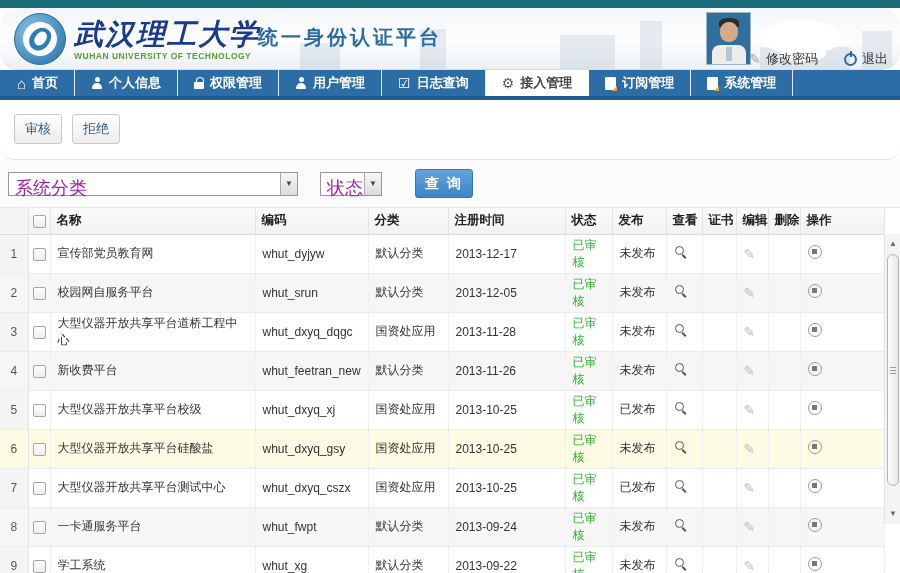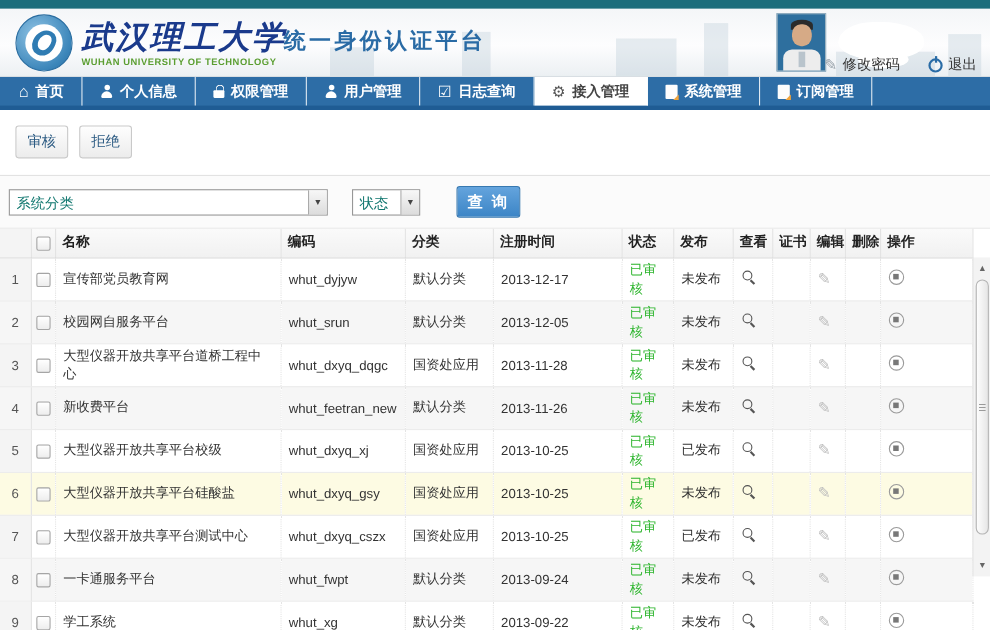--- a/index.html
+++ b/index.html
@@ -6,21 +6,21 @@
   html,body { width:900px; height:573px; overflow:hidden; background:#fff;
     font-family:"Liberation Sans","DejaVu Sans",sans-serif; }
   .page { position:relative; width:900px; height:573px; background:#fff; }
 
   
   .topstripe { height:8px; background:#1b6d7b; }
 
   
   .header { position:relative; height:62px;
     background:linear-gradient(180deg,#f4f6f8 0%,#fdfdfe 55%,#ecf0f3 100%);
-    border-bottom:1px solid #d8dee3; overflow:hidden; }
+    border-bottom:1px solid #d8dee3; overflow:hidden;border-radius:19px; }
   .skyline { position:absolute; bottom:0; background:rgba(176,196,208,.30); }
   .sk1{ left:300px; width:40px; height:26px; }
   .sk2{ left:420px; width:26px; height:40px; }
   .sk3{ left:560px; width:55px; height:34px; }
   .sk4{ left:640px; width:22px; height:48px; }
   .sk5{ left:760px; width:90px; height:22px; }
   .sk6{ left:862px; width:30px; height:38px; }
 
   .logo { position:absolute; left:14px; top:5px; width:52px; height:52px;
     border-radius:50%; background:radial-gradient(circle at 35% 35%, #8fc3e4 0%, #3c86ba 70%, #2a6da0 100%);
@@ -86,33 +86,33 @@
     height:7px; background:#fff; border-radius:1px; }
   .ico-check { font-size:14px; line-height:1; }
   .ico-gear { font-size:14px; line-height:1; color:#555; }
   .ico-page { position:relative; width:11px; height:13px; display:inline-block;
     background:#fdfdfd; border-radius:1px; }
   .ico-page::after { content:""; position:absolute; right:-1px; bottom:-1px;
     width:0; height:0; border-left:5px solid transparent; border-bottom:5px solid #f0a43c; }
 
   
   .toolbar { height:60px; padding:14px 0 0 14px; display:flex; gap:10px;
-    border-bottom:1px solid #e2e2e2; }
+    border-bottom:1px solid #e2e2e2;border-radius:14px; }
   .btn-plain { min-width:44px; height:30px; padding:0 10px; font-size:13px;
     color:#2b5a82; background:linear-gradient(#fefefe,#ececec); border:1px solid #c9c9c9;
     border-radius:3px; cursor:pointer; }
 
   
   .filterbar { height:48px; background:#fbfbfb; display:flex; align-items:center;
     padding-left:8px; gap:0; border-bottom:1px solid #e9e9e9; }
   .sel { display:flex; height:24px; background:#fff; border:1px solid #979797;
     align-items:stretch; cursor:pointer; }
   .sel-cat { width:290px; }
   .sel-status { width:62px; margin-left:22px; }
-  .sel .val { flex:1; font-size:13px; color:#0f766e; padding:3px 0 0 6px; white-space:nowrap; }
+  .sel .val { flex:1; font-size:18px; color:#a21caf; padding:3px 0 0 6px; white-space:nowrap; }
   .sel .arrowbox { width:17px; border-left:1px solid #aaa;
     background:linear-gradient(#f7f7f7,#dcdcdc); display:flex; align-items:center;
     justify-content:center; font-size:8px; color:#444; }
   .btn-query { margin-left:33px; width:58px; height:29px; font-size:14px; font-weight:bold;
     color:#fff; letter-spacing:2px; background:linear-gradient(#64a4dd,#3c85c6);
     border:1px solid #3778b0; border-radius:3px; cursor:pointer; }
 
   
   .table-zone { position:relative; }
   table { border-collapse:collapse; width:884px; table-layout:fixed; font-size:12px; color:#333; }
@@ -228,25 +228,25 @@
     <div class="tab">
       <span class="ico-check">☑</span>
       <span>日志查询</span>
     </div>
     <div class="tab active">
       <span class="ico-gear">⚙</span>
       <span>接入管理</span>
     </div>
     <div class="tab">
       <span class="ico-page"></span>
+      <span>订阅管理</span>
+    </div>
+    <div class="tab">
+      <span class="ico-page"></span>
       <span>系统管理</span>
-    </div>
-    <div class="tab">
-      <span class="ico-page"></span>
-      <span>订阅管理</span>
     </div>
   </div>
 
   <div class="toolbar">
     <button class="btn-plain">审核</button>
     <button class="btn-plain">拒绝</button>
   </div>
 
   <div class="filterbar">
     <div class="sel sel-cat">

